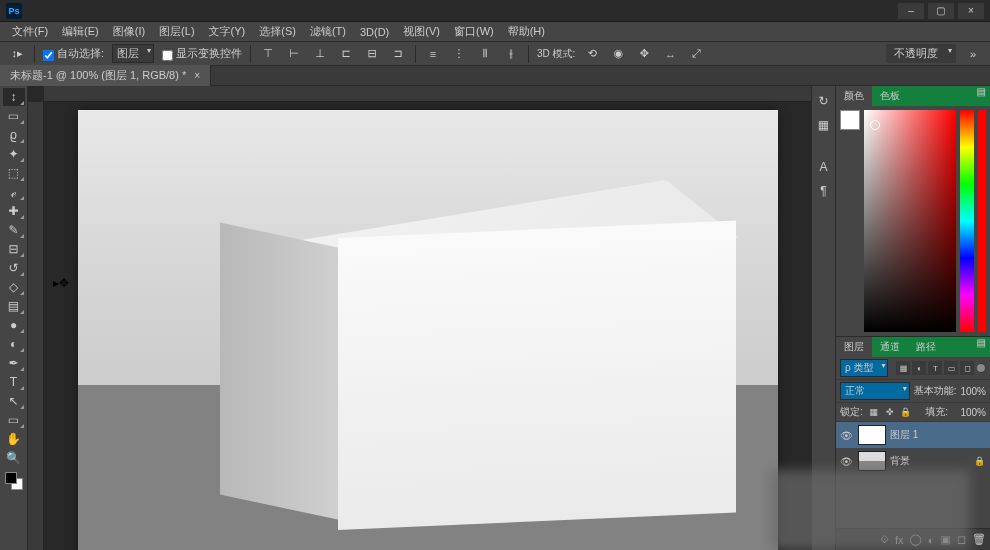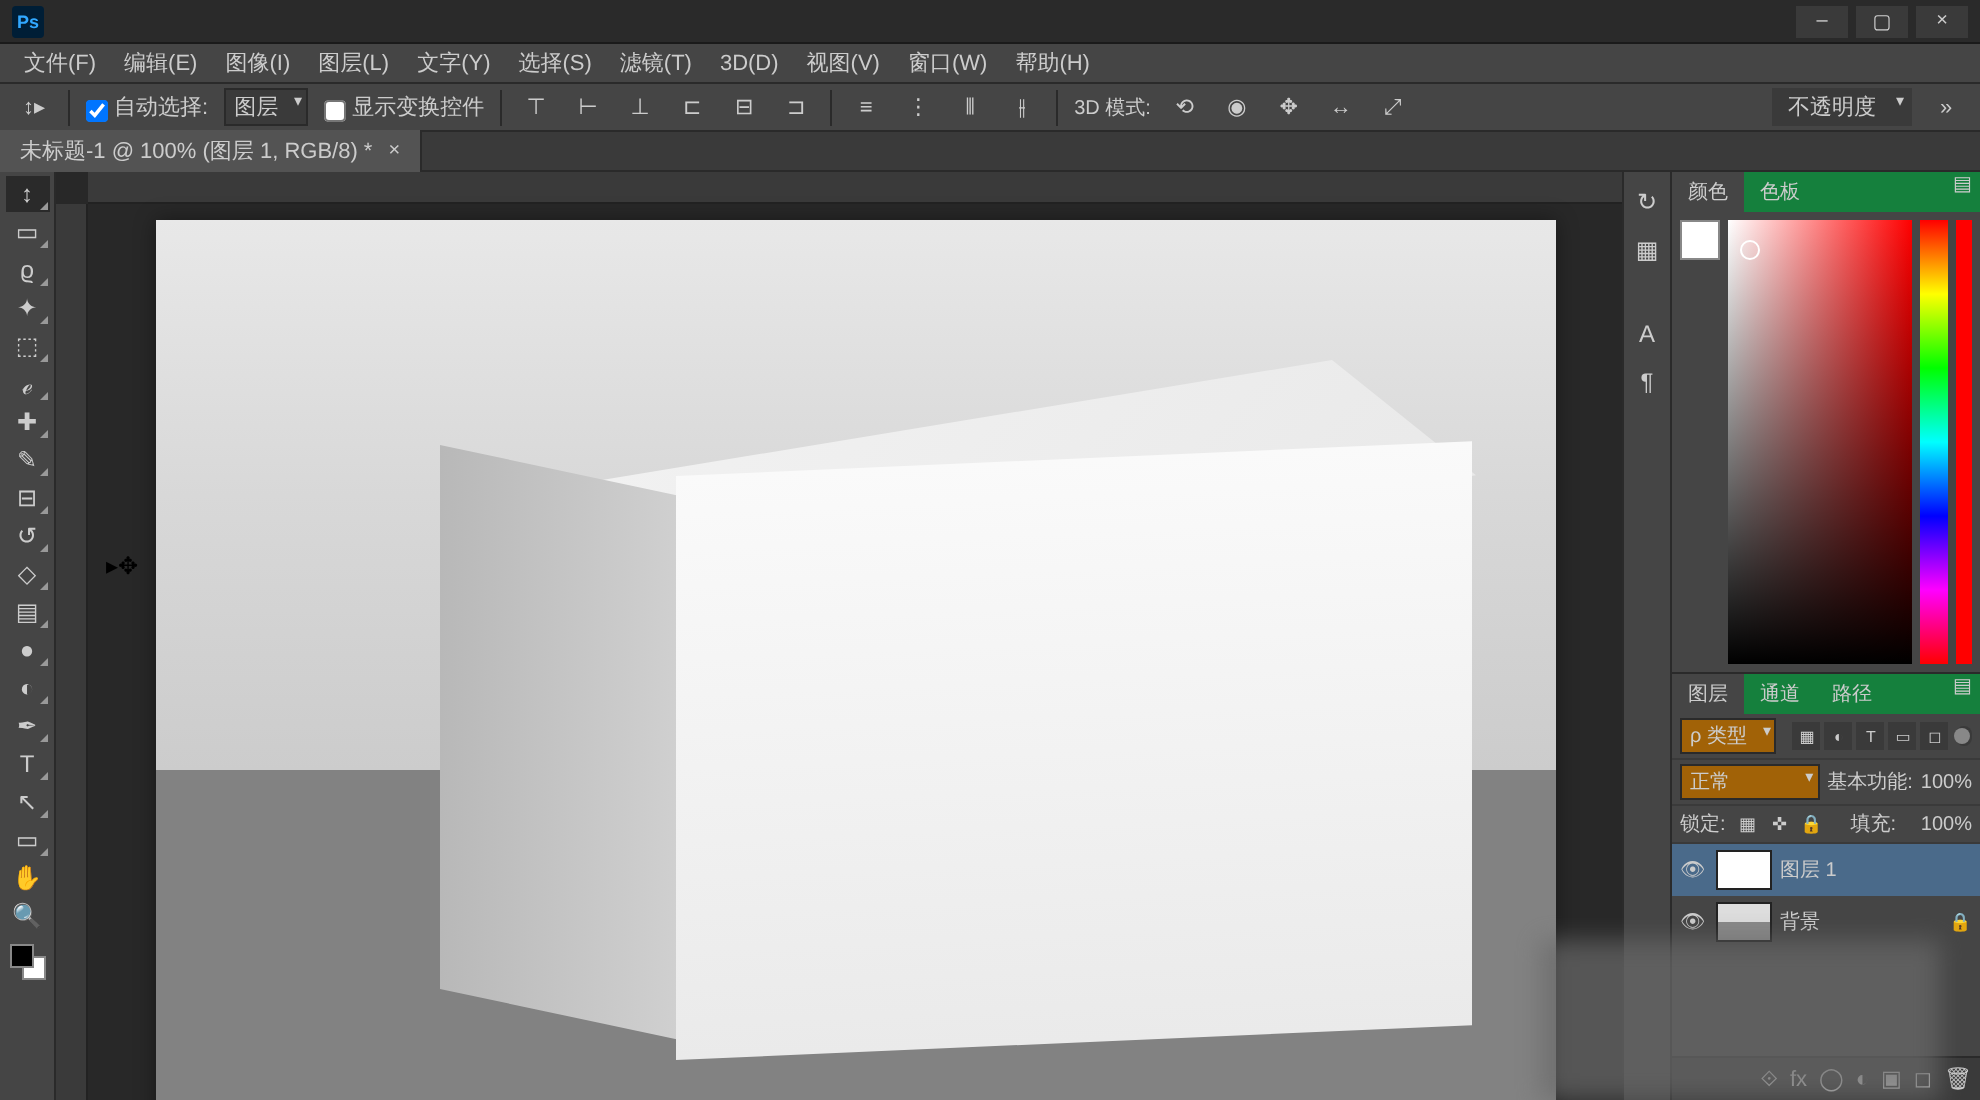--- a/index.html
+++ b/index.html
@@ -50,21 +50,21 @@
 .p-tab.on{background:#454545}
 .p-menu{margin-left:auto;padding:0 4px;cursor:pointer;font-size:10px}
 .color-p{height:230px;display:flex;padding:4px;gap:4px}
 .cur-sw{width:20px;height:20px;background:#fff;border:1px solid #888}
 .picker{flex:1;position:relative;background:linear-gradient(to top,#000,transparent),linear-gradient(to right,#fff,#f00)}
 .picker::before{content:"";position:absolute;top:10px;left:6px;width:8px;height:8px;border:1px solid #fff;border-radius:50%}
 .hue{width:14px;background:linear-gradient(to bottom,#f00,#ff0,#0f0,#0ff,#00f,#f0f,#f00)}
 .fill{width:8px;background:#f00}
 .layers-p{flex:1;display:flex;flex-direction:column;border-top:1px solid #2a2a2a}
 .l-row{display:flex;align-items:center;padding:2px 4px;gap:4px;border-bottom:1px solid #3a3a3a}
-.l-dd{background:#a16207;border:1px solid #2a2a2a;padding:1px 14px 1px 4px;font-size:10px;position:relative;flex:0 0 auto}
+.l-dd{background:#0369a1;border:1px solid #2a2a2a;padding:1px 14px 1px 4px;font-size:10px;position:relative;flex:0 0 auto}
 .l-dd::after{content:"▾";position:absolute;right:2px;font-size:8px}
 .l-filt{display:flex;gap:2px;margin-left:4px}
 .l-filt span{width:14px;height:14px;background:#3a3a3a;display:flex;align-items:center;justify-content:center;font-size:8px}
 .l-tog{margin-left:auto;width:22px;height:10px;background:#3a3a3a;border-radius:5px;position:relative}
 .l-tog::after{content:"";position:absolute;right:1px;top:1px;width:8px;height:8px;background:#888;border-radius:50%}
 .l-lbl{font-size:10px;white-space:nowrap}
 .l-val{font-size:10px;margin-left:auto}
 .l-lock{display:flex;gap:2px}
 .l-lock span{width:14px;height:14px;display:flex;align-items:center;justify-content:center;font-size:9px}
 .layer{display:flex;align-items:center;padding:3px 4px;gap:4px;cursor:pointer}

